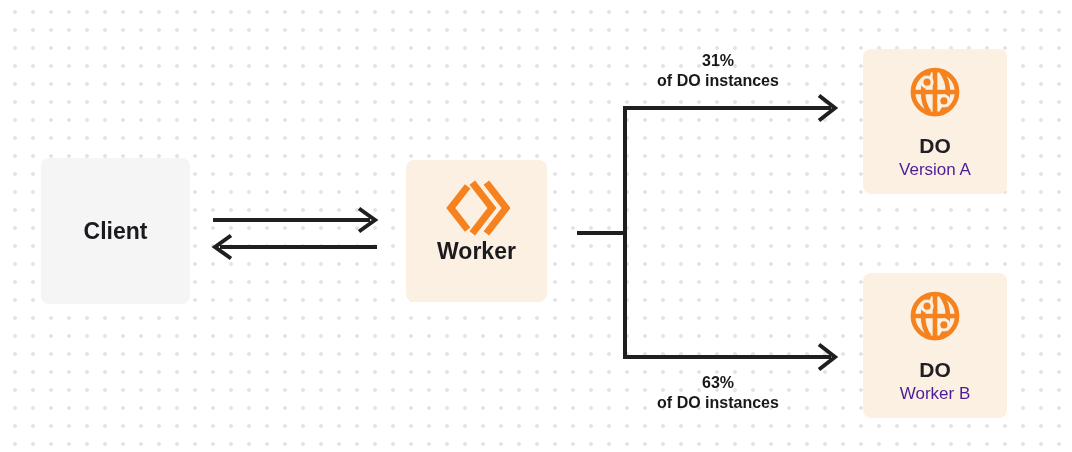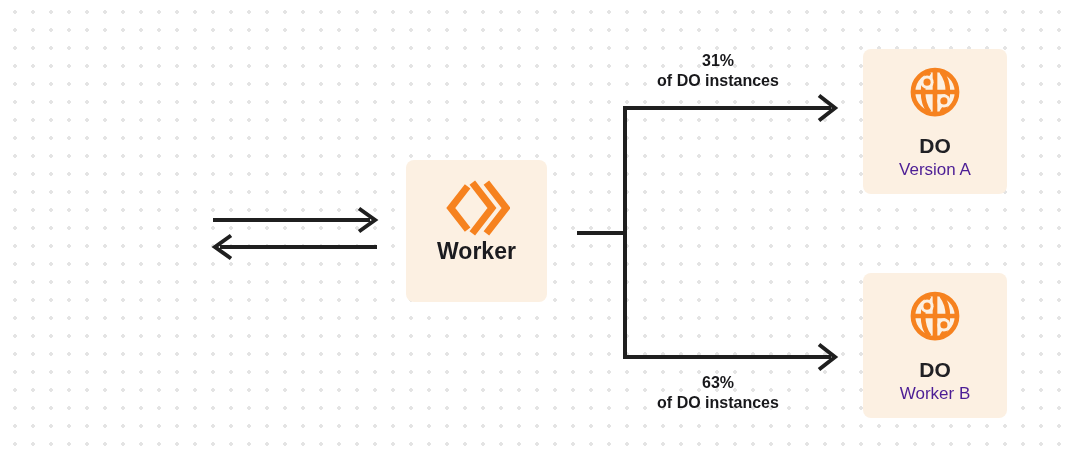--- a/index.html
+++ b/index.html
@@ -107,20 +107,23 @@
 
       <path d="M577,233 H625"></path>
       <path d="M831,108 H625 V357 H831" stroke-linejoin="miter"></path>
 
       <path d="M819,95.5 L835,108 L819,120.5" stroke-linejoin="miter"></path>
 
       <path d="M819,344.5 L835,357 L819,369.5" stroke-linejoin="miter"></path>
     </g>
   </svg>
 
+  <div class="node node-client">
+    <div class="node-label">Client</div>
+  </div>
 
   <div class="node node-worker">
     <div class="icon-box">
       <svg width="66" height="60" viewBox="0 0 70 64" xmlns="http://www.w3.org/2000/svg">
         <g stroke="#f6821f" stroke-width="7.5" fill="none" stroke-linejoin="miter">
           <path d="M25,9 L7,32 L25,55"></path>
           <path d="M30,5 L51,32 L30,59"></path>
           <path d="M45,5 L66,32 L45,59"></path>
         </g>
       </svg>

